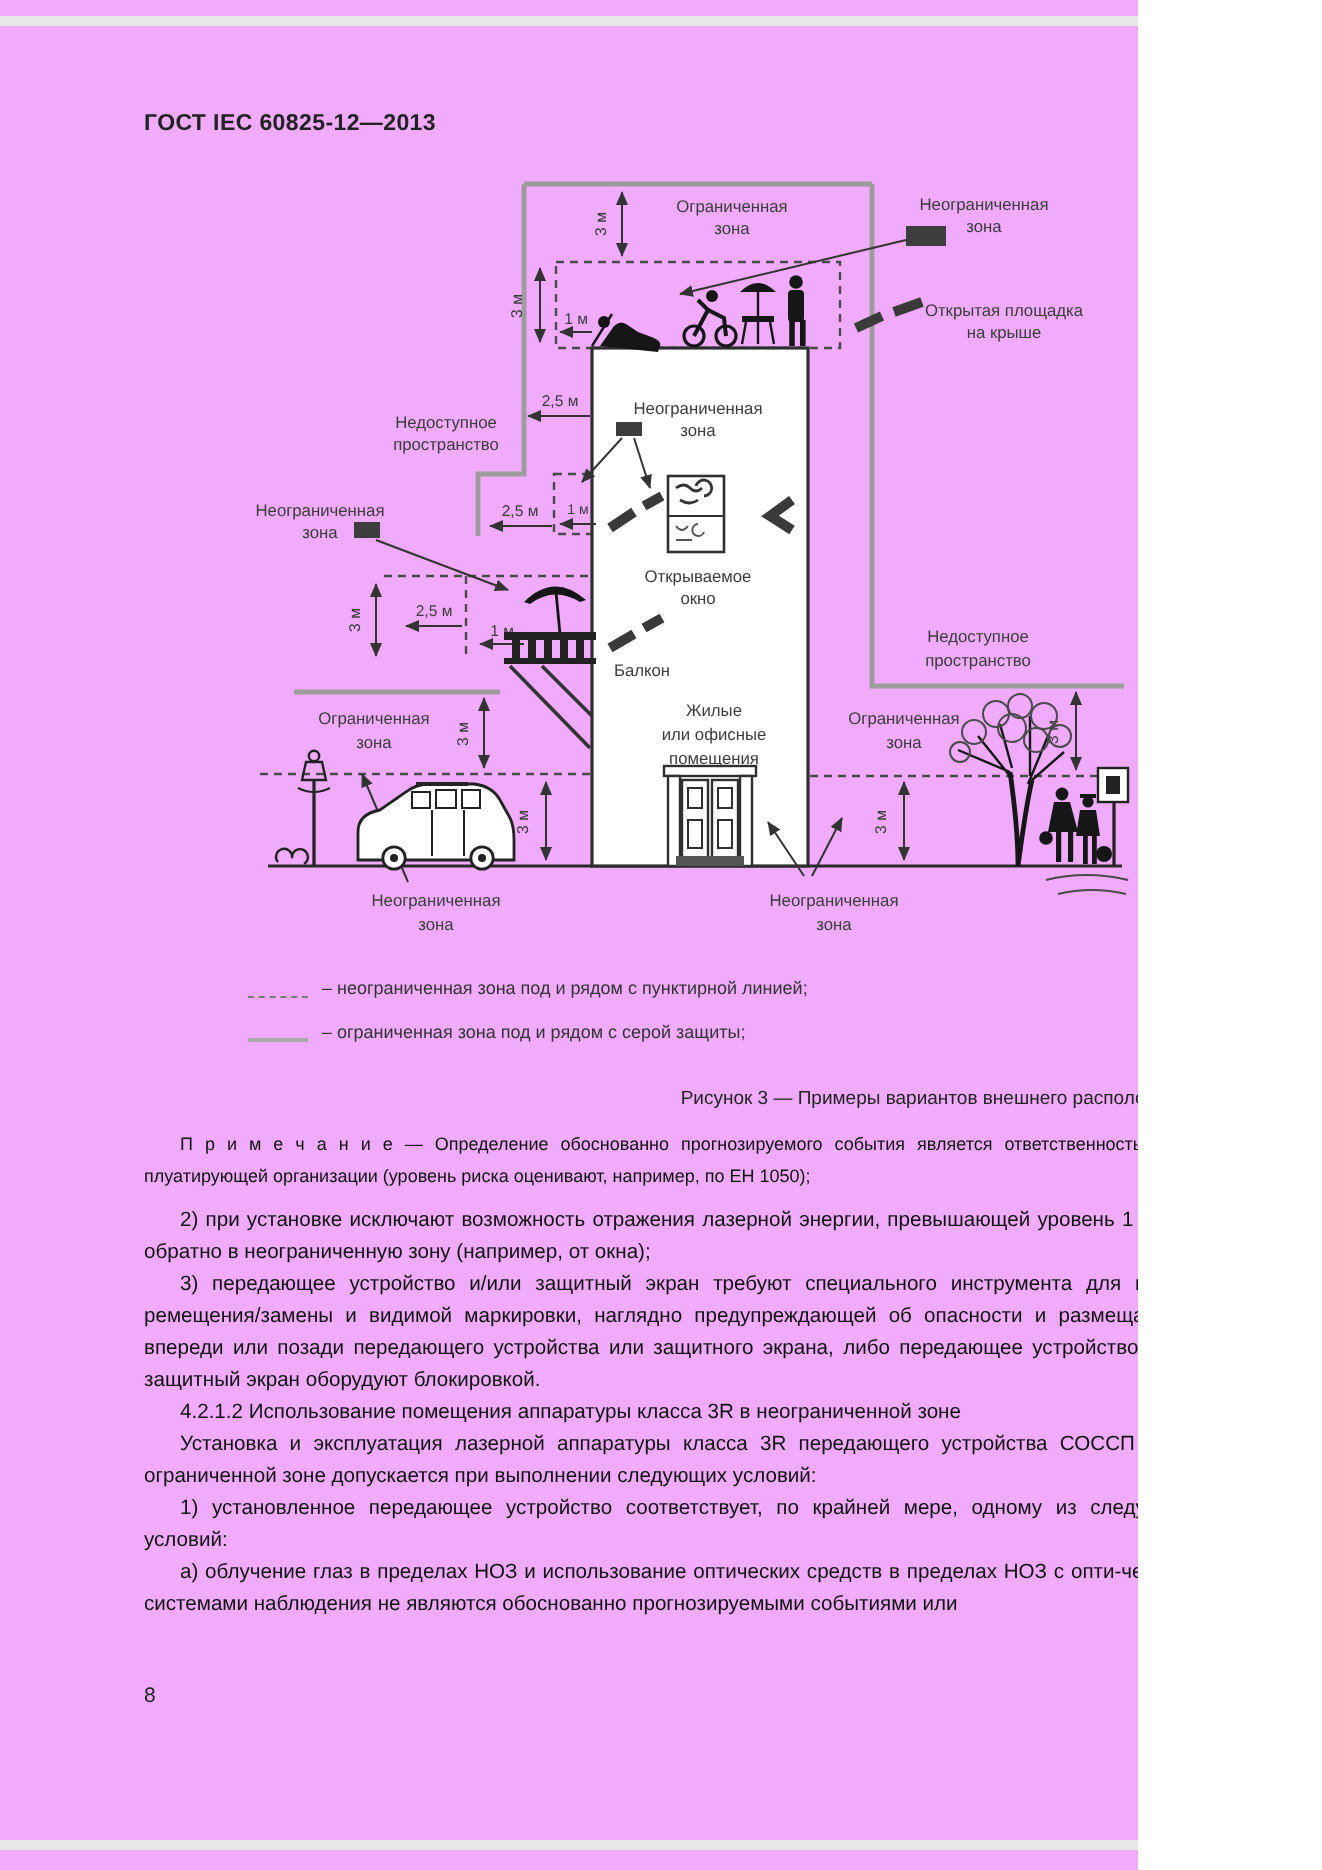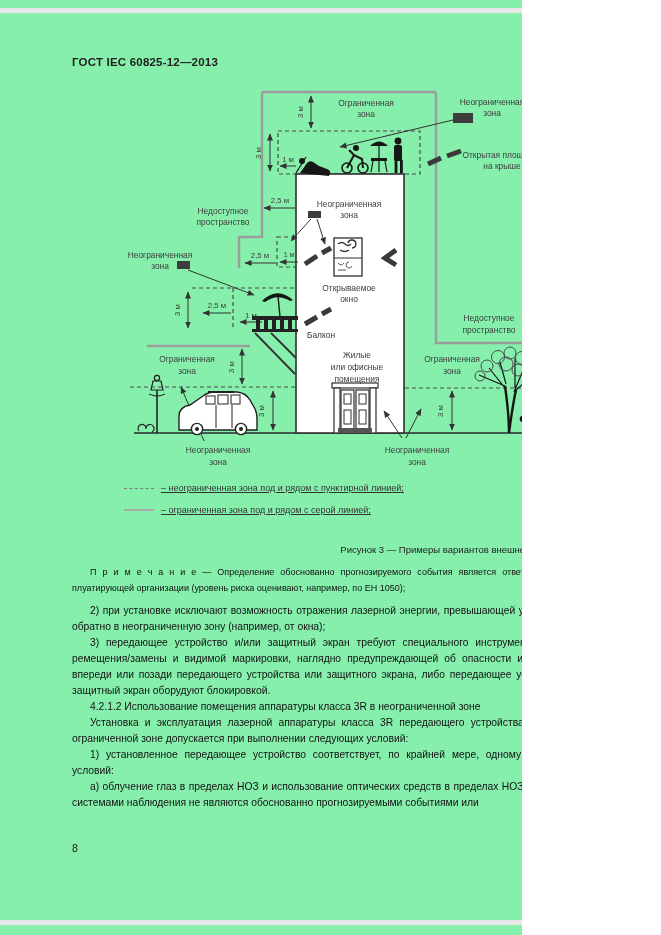--- a/index.html
+++ b/index.html
@@ -1,26 +1,26 @@
 <!DOCTYPE html>
 <html><head>
 <meta charset="utf-8">
 <style>
   html,body{margin:0;padding:0;background:#fff;}
-  .page{position:relative;width:522px;height:935px;background:#86efac;overflow:hidden;
-        font-family:"Liberation Sans",sans-serif;color:#1a1a1a;}
+  .page{position:relative;width:522px;height:935px;background:#f0abfc;overflow:hidden;
+        font-family:"Liberation Sans",sans-serif;color:#1a1a1a;padding-left:47px;}
   .edge{position:absolute;left:0;width:661px;height:5px;background:#e7e7e7;}
   .hdr{position:absolute;left:72px;top:56px;font-size:11.5px;font-weight:bold;letter-spacing:.2px;color:#222;}
   .figwrap{position:absolute;left:112px;top:84px;}
   svg text{font-family:"Liberation Sans",sans-serif;fill:#3c3c3c;}
   .zl{font-size:8.4px;text-anchor:middle;}
   .dl{font-size:7.8px;text-anchor:middle;}
   .dls{font-size:7px;text-anchor:middle;}
   .legend{position:absolute;left:124px;top:477px;}
-  .lrow{display:flex;align-items:center;height:22px;font-size:9px;color:#333;text-decoration:underline;}
+  .lrow{display:flex;align-items:flex-end;height:22px;font-size:9px;color:#333;}
   .lmark{width:30px;margin-right:7px;flex:0 0 30px;}
   .lm-dash{border-top:1.5px dashed #7a7a7a;height:0;}
   .lm-thin{border-top:2px solid #a8a8a8;height:0;}
   .lm-thick{border-top:3px solid #8a8a8a;height:0;}
   .caption{position:absolute;left:72px;top:544px;width:528px;text-align:right;font-size:9.5px;color:#222;}
   .textblock{position:absolute;left:72px;top:565px;width:528px;text-align:justify;color:#111;}
   .note{font-size:9px;line-height:15.5px;text-indent:18px;margin:0 0 7px 0;}
   .bp{font-size:10.3px;line-height:16px;text-indent:18px;margin:0;}
   .pagenum{position:absolute;left:72px;top:842px;font-size:10.5px;color:#222;}
 </style>
@@ -255,21 +255,21 @@
   </svg>
   </div>
 
   <div class="legend">
     <div class="lrow">
       <div class="lmark lm-dash"></div>
       <span>– неограниченная зона под и рядом с пунктирной линией;</span>
     </div>
     <div class="lrow">
       <div class="lmark lm-thin"></div>
-      <span>– ограниченная зона под и рядом с серой линией;</span>
+      <span>– ограниченная зона под и рядом с серой защиты;</span>
     </div>
   </div>
 
   <div class="caption">Рисунок 3 — Примеры вариантов внешнего расположения</div>
 
   <div class="textblock">
     <p class="note">П р и м е ч а н и е — Определение обоснованно прогнозируемого события является ответственностью экс-плуатирующей организации (уровень риска оценивают, например, по ЕН 1050);</p>
     <p class="bp">2) при установке исключают возможность отражения лазерной энергии, превышающей уровень 1 или 2, обратно в неограниченную зону (например, от окна);</p>
     <p class="bp">3) передающее устройство и/или защитный экран требуют специального инструмента для их пе-ремещения/замены и видимой маркировки, наглядно предупреждающей об опасности и размещае-мой впереди или позади передающего устройства или защитного экрана, либо передающее устройство и/или защитный экран оборудуют блокировкой.</p>
     <p class="bp">4.2.1.2 Использование помещения аппаратуры класса 3R в неограниченной зоне</p>

